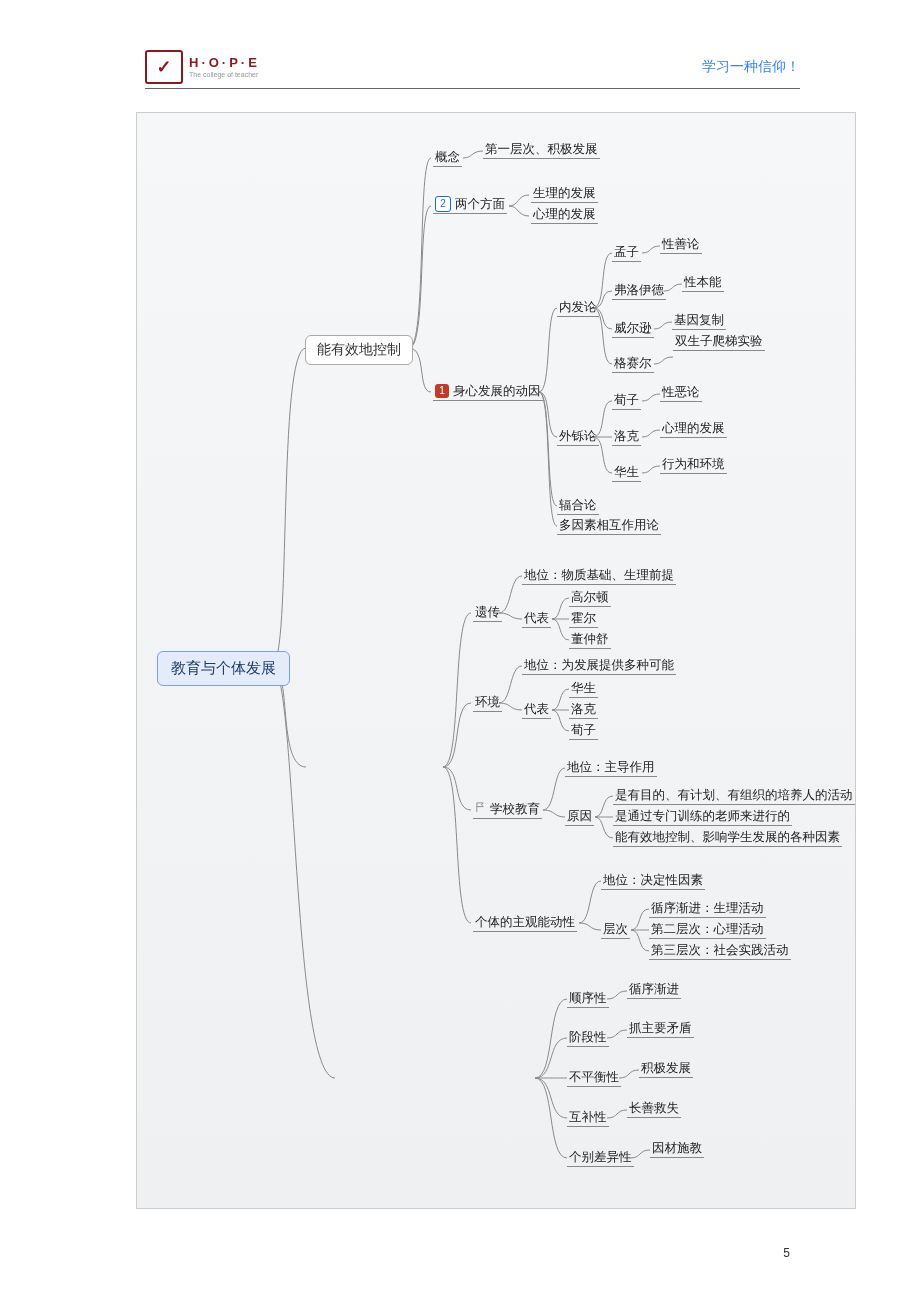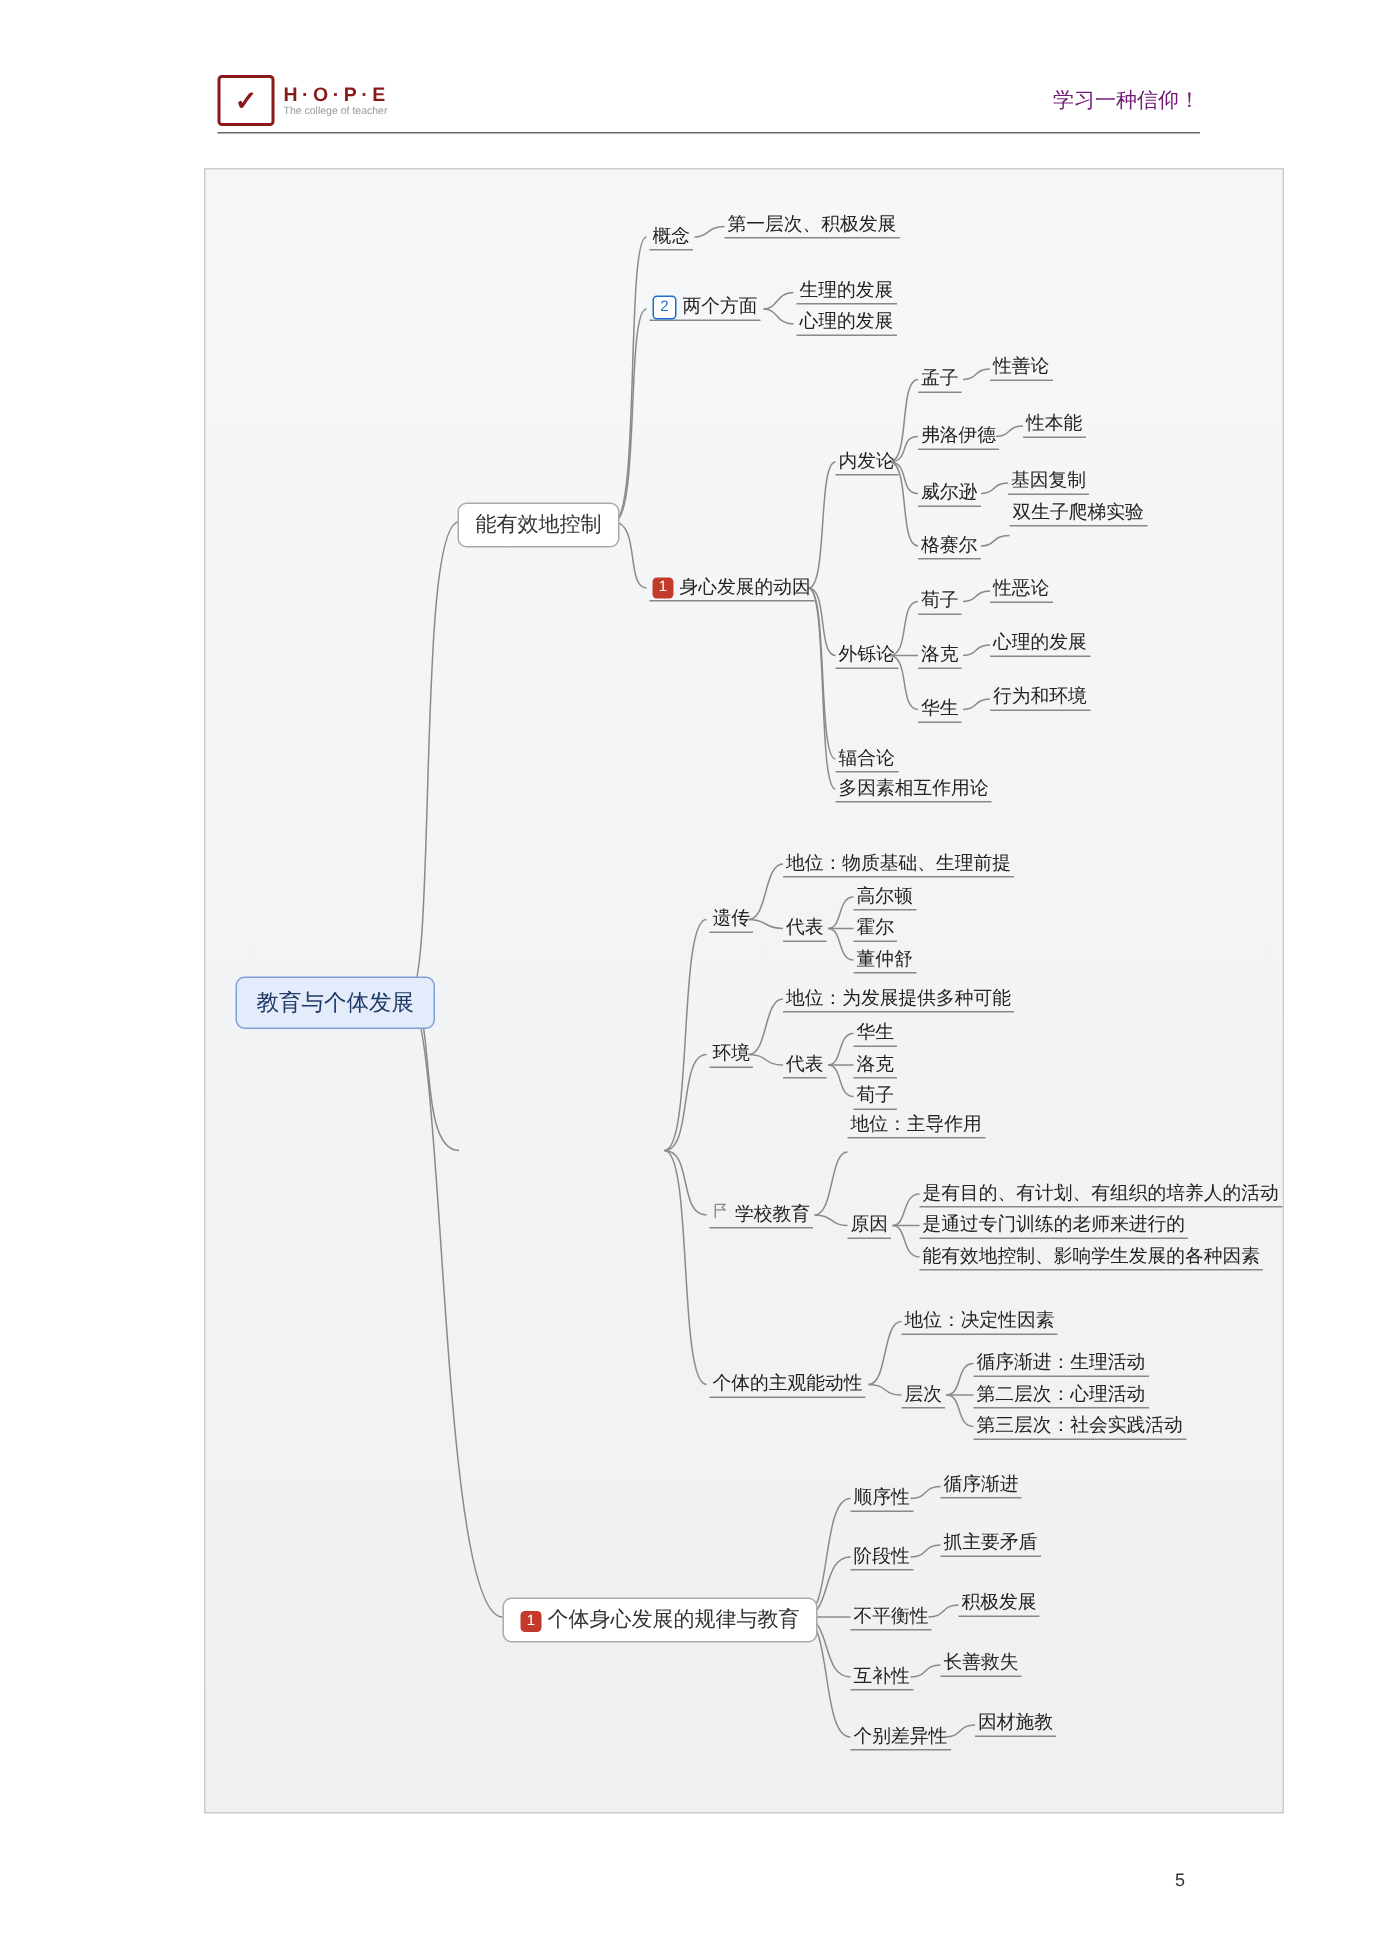--- a/index.html
+++ b/index.html
@@ -3,21 +3,21 @@
 <meta charset="utf-8">
 <style>
 html,body{margin:0;padding:0;background:#fff;font-family:"Microsoft YaHei","SimSun",sans-serif;}
 .page{width:920px;min-height:1302px;position:relative;background:#fff;}
 .header{position:absolute;top:50px;left:145px;right:120px;display:flex;justify-content:space-between;align-items:center;border-bottom:1px solid #666;padding-bottom:4px;}
 .logo{display:flex;align-items:center;gap:6px;}
 .logo-mark{width:34px;height:30px;border:2px solid #8a1a1a;border-radius:3px;display:flex;align-items:center;justify-content:center;color:#8a1a1a;font-size:18px;font-weight:bold;}
 .logo-text{display:flex;flex-direction:column;line-height:1;}
 .logo-title{color:#8a1a1a;font-size:13px;letter-spacing:3px;font-weight:bold;}
 .logo-sub{color:#999;font-size:7px;margin-top:2px;}
-.slogan{color:#701a75;font-size:14px;}
+.slogan{color:#3b82f6;font-size:14px;}
 .canvas{position:absolute;top:112px;left:136px;width:718px;height:1095px;background:linear-gradient(#f6f7f8,#eef0f2);border:1px solid #ccc;}
 .pagenum{position:absolute;right:130px;bottom:42px;color:#333;font-size:12px;}
 .root-node{position:absolute;background:#e4ecfb;border:1px solid #7ea0d9;border-radius:6px;padding:7px 13px;font-size:15px;color:#1f3a66;white-space:nowrap;}
 .big-node{position:absolute;background:#fff;border:1px solid #aaa;border-radius:6px;padding:5px 11px;font-size:14px;color:#333;white-space:nowrap;}
 .badge{display:inline-block;color:#fff;background:#c43a2a;border-radius:3px;width:14px;height:14px;line-height:14px;text-align:center;font-size:10px;margin-right:4px;vertical-align:1px;}
 .badge.blue{background:#fff;color:#1c6dd0;border:1px solid #1c6dd0;}
 .flag{display:inline-block;width:11px;height:11px;margin-right:4px;vertical-align:0;}
 .leaf{position:absolute;font-size:12.5px;color:#222;white-space:nowrap;padding:0 2px;border-bottom:1px solid #888;}
 svg.wires{position:absolute;top:0;left:0;width:100%;height:100%;pointer-events:none;}
 svg path{stroke:#8a8a8a;stroke-width:1;fill:none;}
@@ -151,33 +151,32 @@
     <span class="leaf" style="left:432px;top:518px">董仲舒</span>
     <span class="leaf" style="left:336px;top:581px">环境</span>
     <span class="leaf" style="left:385px;top:544px">地位：为发展提供多种可能</span>
     <span class="leaf" style="left:385px;top:588px">代表</span>
     <span class="leaf" style="left:432px;top:567px">华生</span>
     <span class="leaf" style="left:432px;top:588px">洛克</span>
     <span class="leaf" style="left:432px;top:609px">荀子</span>
     <span class="leaf" style="left:336px;top:688px"><svg class="flag" viewBox="0 0 12 12">
           <path d="M2 1v10M2 1h7l-2 2 2 2H2" fill="#c43a2a" stroke="#c43a2a"></path>
         </svg><span>学校教育</span></span>
-    <span class="leaf" style="left:428px;top:628px">地位：主导作用</span>
+    <span class="leaf" style="left:428px;top:646px">地位：主导作用</span>
     <span class="leaf" style="left:428px;top:695px">原因</span>
     <span class="leaf" style="left:476px;top:674px">是有目的、有计划、有组织的培养人的活动</span>
     <span class="leaf" style="left:476px;top:695px">是通过专门训练的老师来进行的</span>
     <span class="leaf" style="left:476px;top:716px">能有效地控制、影响学生发展的各种因素</span>
     <span class="leaf" style="left:336px;top:801px">个体的主观能动性</span>
     <span class="leaf" style="left:464px;top:759px">地位：决定性因素</span>
     <span class="leaf" style="left:464px;top:808px">层次</span>
     <span class="leaf" style="left:512px;top:787px">循序渐进：生理活动</span>
     <span class="leaf" style="left:512px;top:808px">第二层次：心理活动</span>
     <span class="leaf" style="left:512px;top:829px">第三层次：社会实践活动</span>
 
-    <div class="big-node" style="left:198px;top:952px"><span class="badge">1</span><span>个体身心发展的规律与教育</span></div>
     <span class="leaf" style="left:430px;top:877px">顺序性</span>
     <span class="leaf" style="left:490px;top:868px">循序渐进</span>
     <span class="leaf" style="left:430px;top:916px">阶段性</span>
     <span class="leaf" style="left:490px;top:907px">抓主要矛盾</span>
     <span class="leaf" style="left:430px;top:956px">不平衡性</span>
     <span class="leaf" style="left:502px;top:947px">积极发展</span>
     <span class="leaf" style="left:430px;top:996px">互补性</span>
     <span class="leaf" style="left:490px;top:987px">长善救失</span>
     <span class="leaf" style="left:430px;top:1036px">个别差异性</span>
     <span class="leaf" style="left:513px;top:1027px">因材施教</span>

